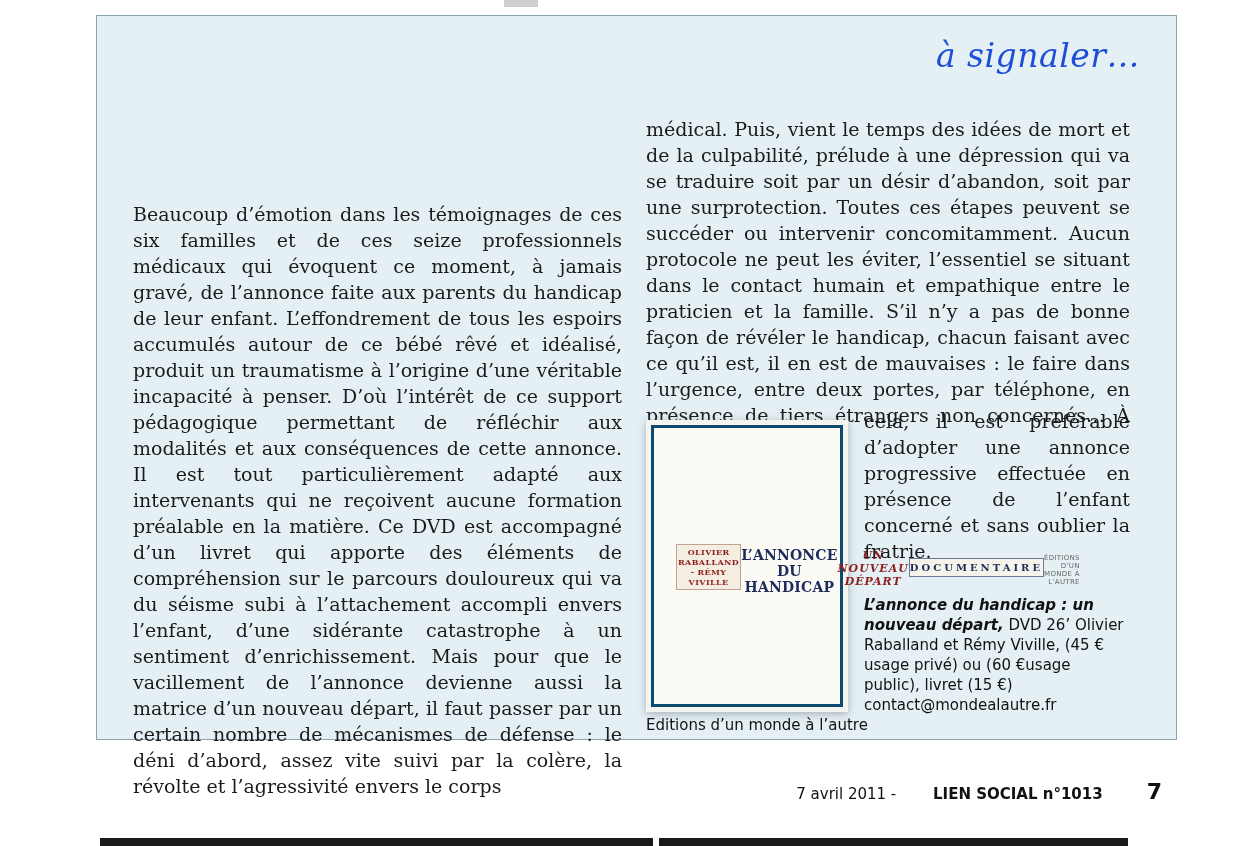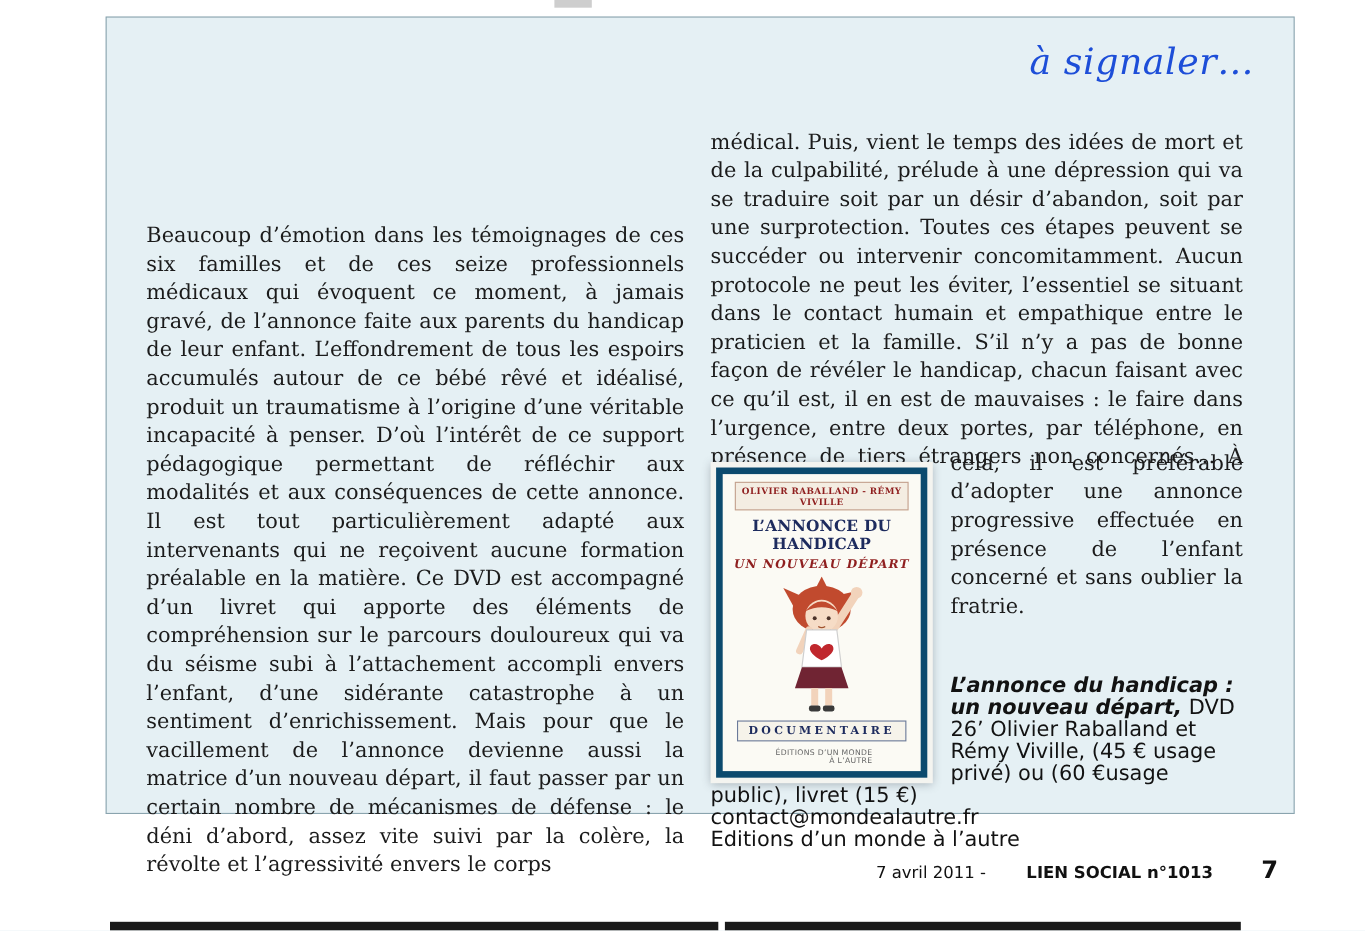--- a/index.html
+++ b/index.html
@@ -67,24 +67,24 @@
     width: 202px; height: 292px;
     margin: 12px 16px 0 0;
     background: #f4f4f0;
     box-shadow: 0 2px 8px rgba(90,100,110,.45);
     box-sizing: border-box;
     padding: 5px;
   }
   .dvd-card {
     width: 100%; height: 100%;
     background: #fbfaf4;
-    border: 6px solid #0c4a6e;
+    border: 3px solid #0c4a6e;
     box-sizing: border-box;
-    display: flex; flex-direction: column; align-items: center;
-    padding: 7px 6px 5px 6px;
+    display: flex; align-items: center;
+    padding: 7px 6px 5px 22px;
   }
   .dvd-authors {
     width: 94%; box-sizing: border-box;
     border: 1px solid #c4a08e;
     background: #f4ede2;
     text-align: center;
     font-family: "DejaVu Serif", serif;
     font-size: 8px; font-weight: bold;
     color: #8f1f1f; letter-spacing: .4px;
     padding: 2px 1px;
@@ -118,23 +118,23 @@
     font-family: "DejaVu Sans", sans-serif;
     font-size: 7px; line-height: 8px;
     color: #666; text-transform: uppercase;
     text-align: right; width: 55%;
     letter-spacing: .3px;
   }
 
   .wrap-text { margin: 0; }
 
   .caption {
-    margin-top: 49px;
+    margin-top: 31px;
     font-family: "DejaVu Sans", sans-serif;
-    font-size: 19px; line-height: 20px;
+    font-size: 15px; line-height: 20px;
     color: #121212;
   }
   .caption p { margin: 0; }
   .caption-lead { font-weight: bold; font-style: italic; }
 
   .footer {
     position: absolute; top: 779px; right: 79px;
     display: flex; align-items: baseline;
     font-family: "DejaVu Sans", sans-serif;
     color: #111;

